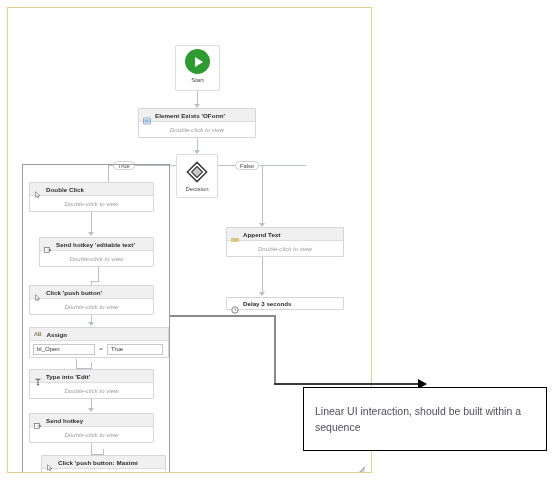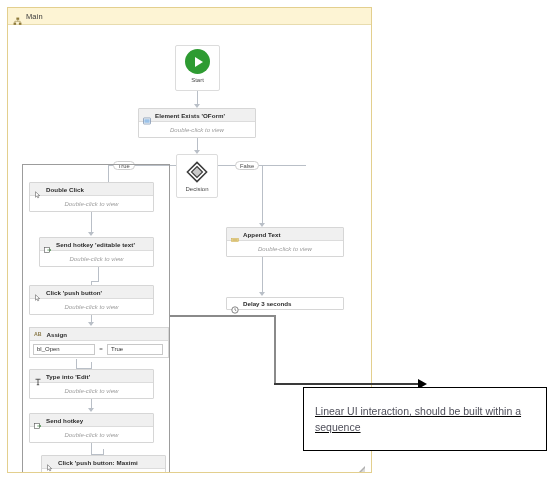--- a/index.html
+++ b/index.html
@@ -127,21 +127,21 @@
   .arrowhead{
     position:absolute;width:0;height:0;
     border-left:3px solid transparent;border-right:3px solid transparent;
     border-top:4px solid #b9bfc7;
   }
 
   
   #anno-box{
     position:absolute;left:303px;top:387px;width:244px;height:64px;
     background:#ffffff;border:1.6px solid #000000;box-sizing:border-box;
-    display:flex;align-items:center;padding:0 11px;text-decoration:underline;
+    display:flex;align-items:center;padding:0 11px;
   }
   #anno-box .atext{
     font-size:10.5px;color:#4f4f5a;line-height:16px;
   }
   .anno-line{position:absolute;background:#3a3a3a;}
   .anno-arrow{
     position:absolute;width:0;height:0;
     border-top:5px solid transparent;border-bottom:5px solid transparent;
     border-left:9px solid #000000;
   }
@@ -149,31 +149,20 @@
   .leader{position:absolute;background:#8a8a8a;}
 
   
   #grip{position:absolute;right:6px;bottom:4px;width:8px;height:8px;}
 </style>
 </head>
 <body>
 
 <div id="designer">
 
-  <div id="designer-header">
-    <span class="hdr-icon">
-      <svg viewBox="0 0 16 16" width="9" height="9">
-        <rect x="6" y="1" width="5" height="4" fill="#8f7b3c"></rect>
-        <rect x="1" y="10" width="4.5" height="4" fill="#8f7b3c"></rect>
-        <rect x="10.5" y="10" width="4.5" height="4" fill="#8f7b3c"></rect>
-        <path d="M8.5 5.2 L8.5 7.6 M3.2 7.6 L12.8 7.6 M3.2 7.6 L3.2 10 M12.8 7.6 L12.8 10" stroke="#8f7b3c" stroke-width="1" fill="none"></path>
-      </svg>
-    </span>
-    <span class="title">Main</span>
-  </div>
 
   <div id="canvas">
 
     <div class="node start-box" style="left:167px;top:20px;">
       <div class="start-circle">
         <div class="tri"></div>
       </div>
       <div class="start-label">Start</div>
     </div>
 

